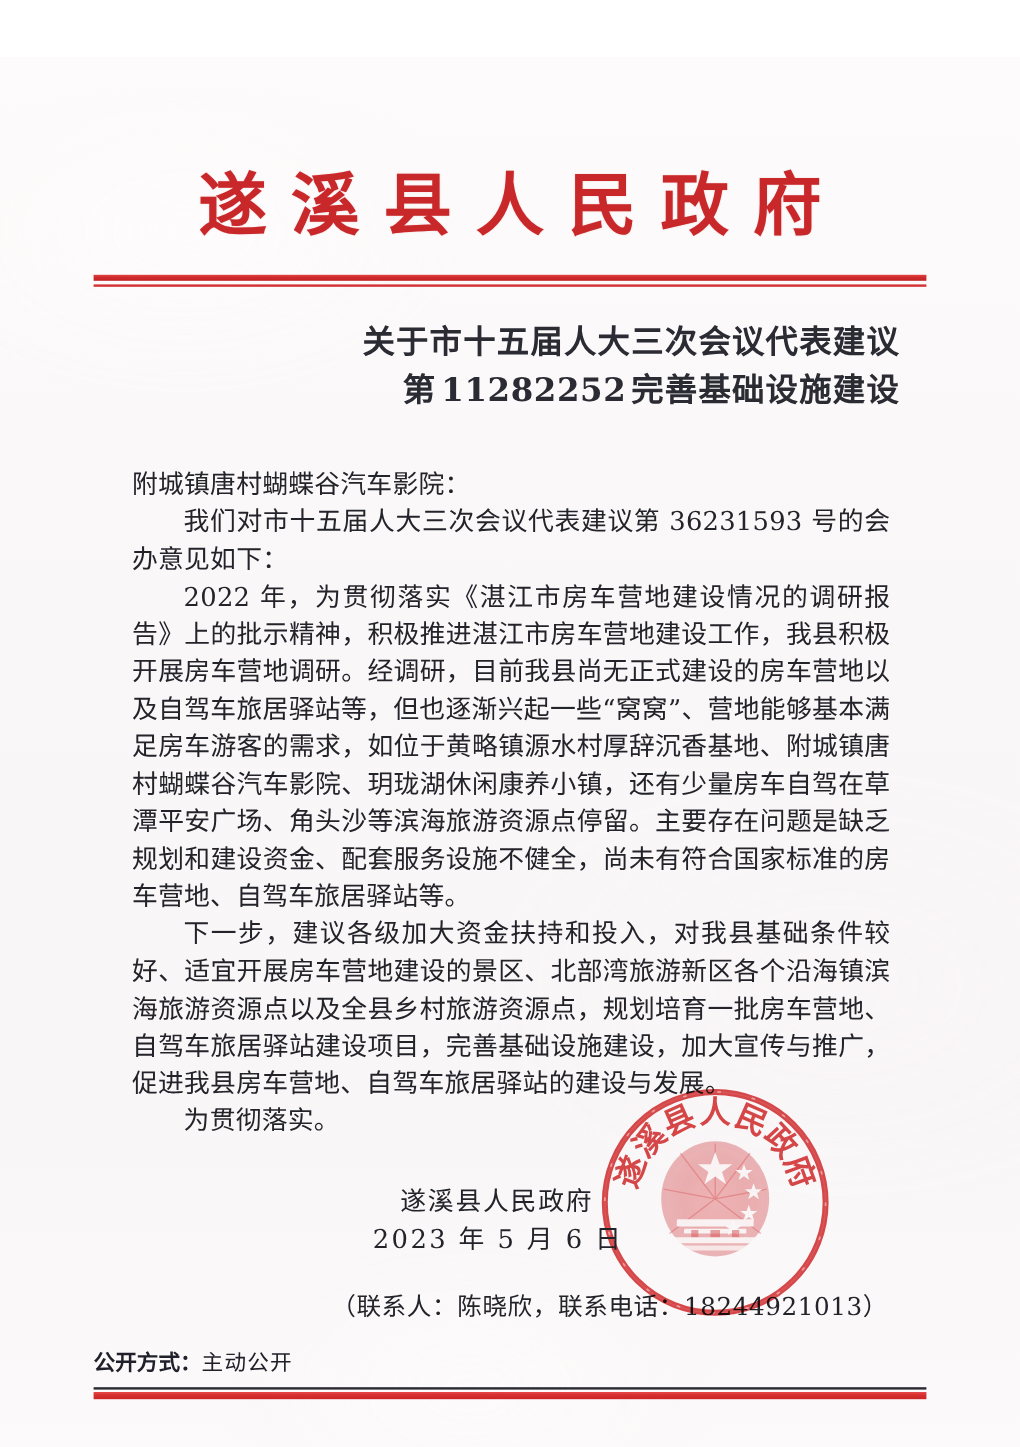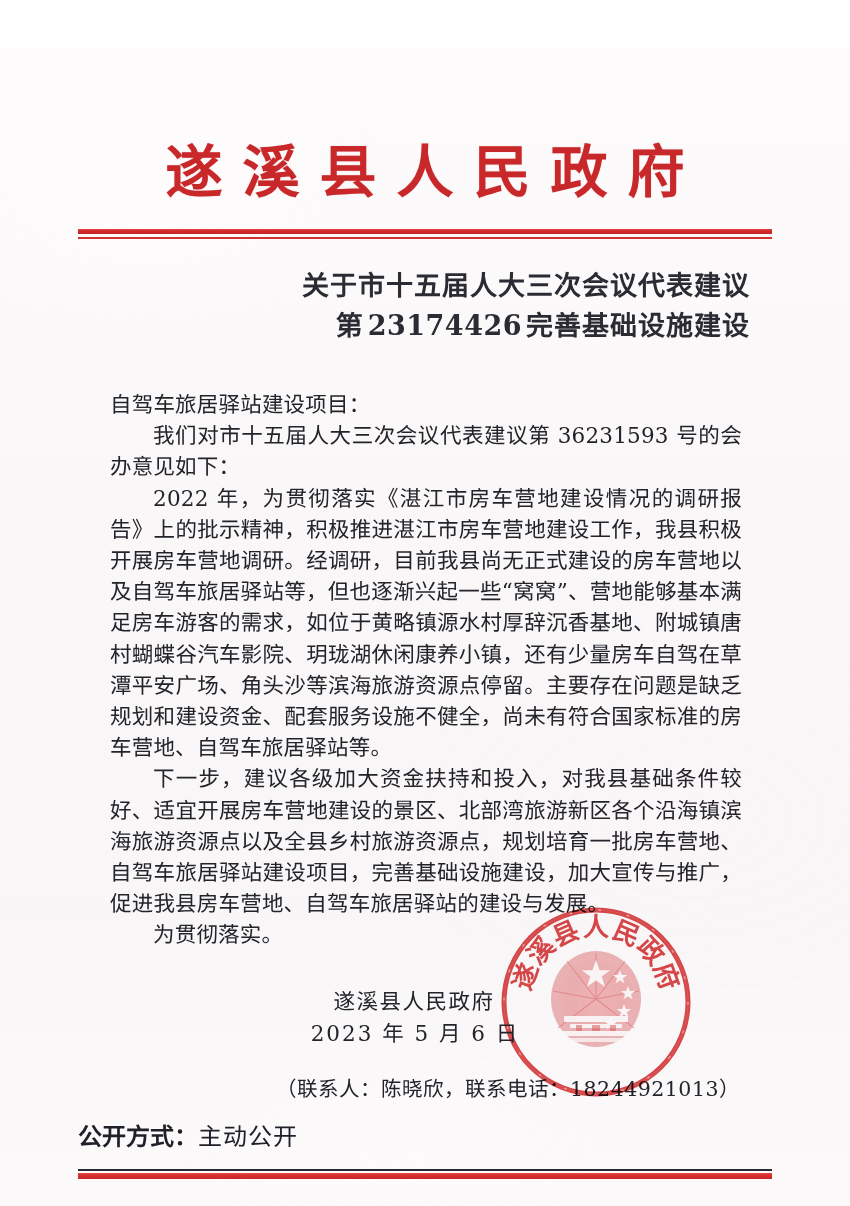--- a/index.html
+++ b/index.html
@@ -167,24 +167,24 @@
 
   
   .footer {
     position: absolute;
     left: 78px;
     right: 78px;
     top: 1076px;
   }
   .footer-text {
     font-family: "DejaVu Sans", "Liberation Sans", sans-serif;
-    font-size: 24px;
+    font-size: 18px;
     color: #20202a;
     line-height: 26px;
-    padding-bottom: 19px;
+    padding-bottom: 6px;
     white-space: nowrap;
   }
   .footer-text .lbl { font-weight: 700; }
   .footer-text .val { font-weight: 400; letter-spacing: 1px; }
 
   .foot-rule-thin {
     height: 1.5px;
     background: #2a2a32;
   }
   .foot-rule-gap { height: 2px; }
@@ -203,25 +203,25 @@
     <span class="letterhead-title">遂溪县人民政府</span>
   </div>
 
   <div class="head-rule-wrap">
     <div class="head-rule-thick"></div>
     <div class="head-rule-thin"></div>
   </div>
 
   <div class="doc-title">
     <span class="tl">关于市十五届人大三次会议代表建议</span>
-    <span class="tl"><span>第</span><span class="num">23174426</span><span>完善基础设施建设</span></span>
+    <span class="tl"><span>第</span><span class="num">11282252</span><span>完善基础设施建设</span></span>
   </div>
 
   <div class="body-block">
-    <p>自驾车旅居驿站建设项目：</p>
+    <p>附城镇唐村蝴蝶谷汽车影院：</p>
     <p class="indent">我们对市十五届人大三次会议代表建议第 36231593 号的会办意见如下：</p>
     <p class="indent">2022 年，为贯彻落实《湛江市房车营地建设情况的调研报告》上的批示精神，积极推进湛江市房车营地建设工作，我县积极开展房车营地调研。经调研，目前我县尚无正式建设的房车营地以及自驾车旅居驿站等，但也逐渐兴起一些“窝窝”、营地能够基本满足房车游客的需求，如位于黄略镇源水村厚辞沉香基地、附城镇唐村蝴蝶谷汽车影院、玥珑湖休闲康养小镇，还有少量房车自驾在草潭平安广场、角头沙等滨海旅游资源点停留。主要存在问题是缺乏规划和建设资金、配套服务设施不健全，尚未有符合国家标准的房车营地、自驾车旅居驿站等。</p>
     <p class="indent">下一步，建议各级加大资金扶持和投入，对我县基础条件较好、适宜开展房车营地建设的景区、北部湾旅游新区各个沿海镇滨海旅游资源点以及全县乡村旅游资源点，规划培育一批房车营地、自驾车旅居驿站建设项目，完善基础设施建设，加大宣传与推广，促进我县房车营地、自驾车旅居驿站的建设与发展。</p>
     <p class="indent">为贯彻落实。</p>
   </div>
 
   <div class="seal">
     <svg width="208" height="208" viewBox="0 0 208 208" xmlns="http://www.w3.org/2000/svg">
       <defs>
         <path id="sealArc" d="M 104,104 m -74,0 a 74,74 0 1 1 148,0" fill="none"></path>

